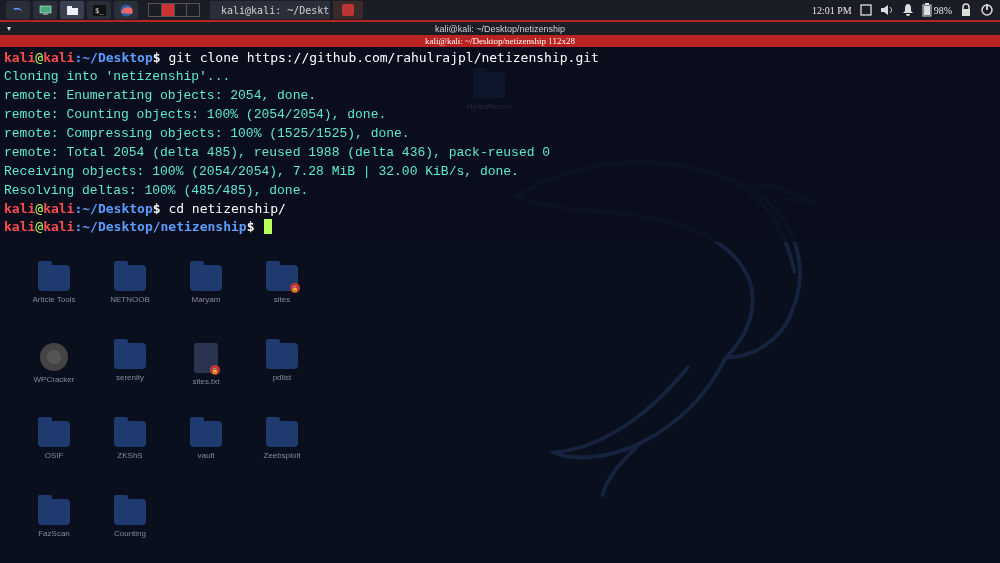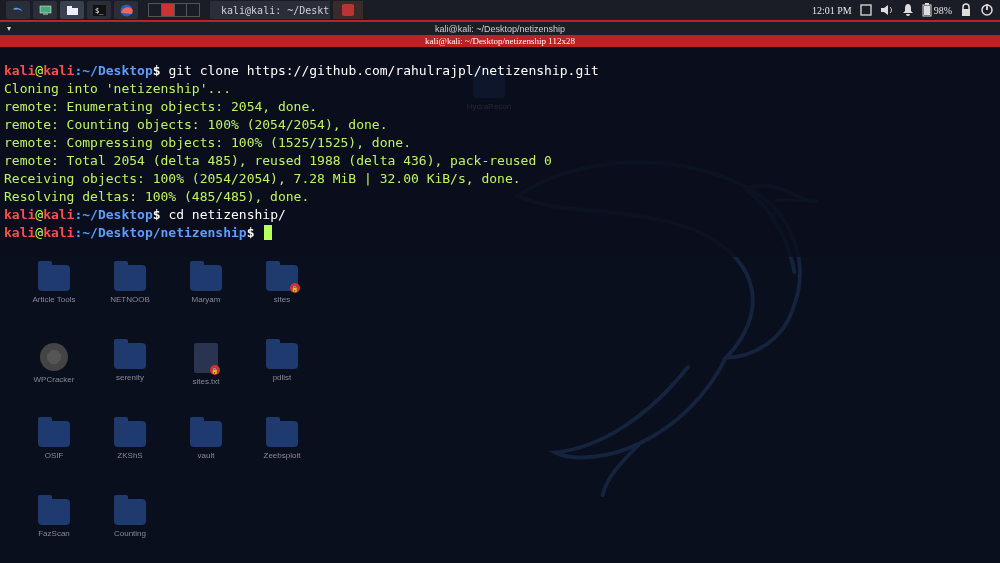--- a/index.html
+++ b/index.html
@@ -84,35 +84,35 @@
       justify-content: center;
     }
     .term-controls {
       position: absolute;
       left: 4px; top: 1px;
       display: flex; gap: 2px;
     }
     .tc-btn { width: 10px; height: 10px; font-size:8px; color:#ddd; display:flex; align-items:center; justify-content:center;}
     .term-body {
       background: rgba(10, 14, 28, 0.8);
-      padding: 15px 4px;
+      padding: 2px 4px;
       font-family: "DejaVu Sans Mono", monospace;
       font-size: 13px;
       line-height: 18px;
       white-space: pre;
       color: #fff;
       min-height: 195px;
     }
     .user { color: #ff4d4d; font-weight: bold; }
     .at { color: #b7ff59; }
     .host { color: #ff4d4d; font-weight: bold; }
     .path { color: #5c9dff; font-weight: bold; }
     .dollar { color: #ffffff; font-weight: bold; }
     .cmd { color: #fff; }
-    .out { color: #bef264; }
+    .out { color: #5eead4; font-family: Liberation Mono, monospace; }
     .cursor {
       display: inline-block;
       width: 8px; height: 15px;
       background: #b7ff59;
       vertical-align: text-bottom;
       margin-left: 2px;
     }
 
     
     .desktop {

